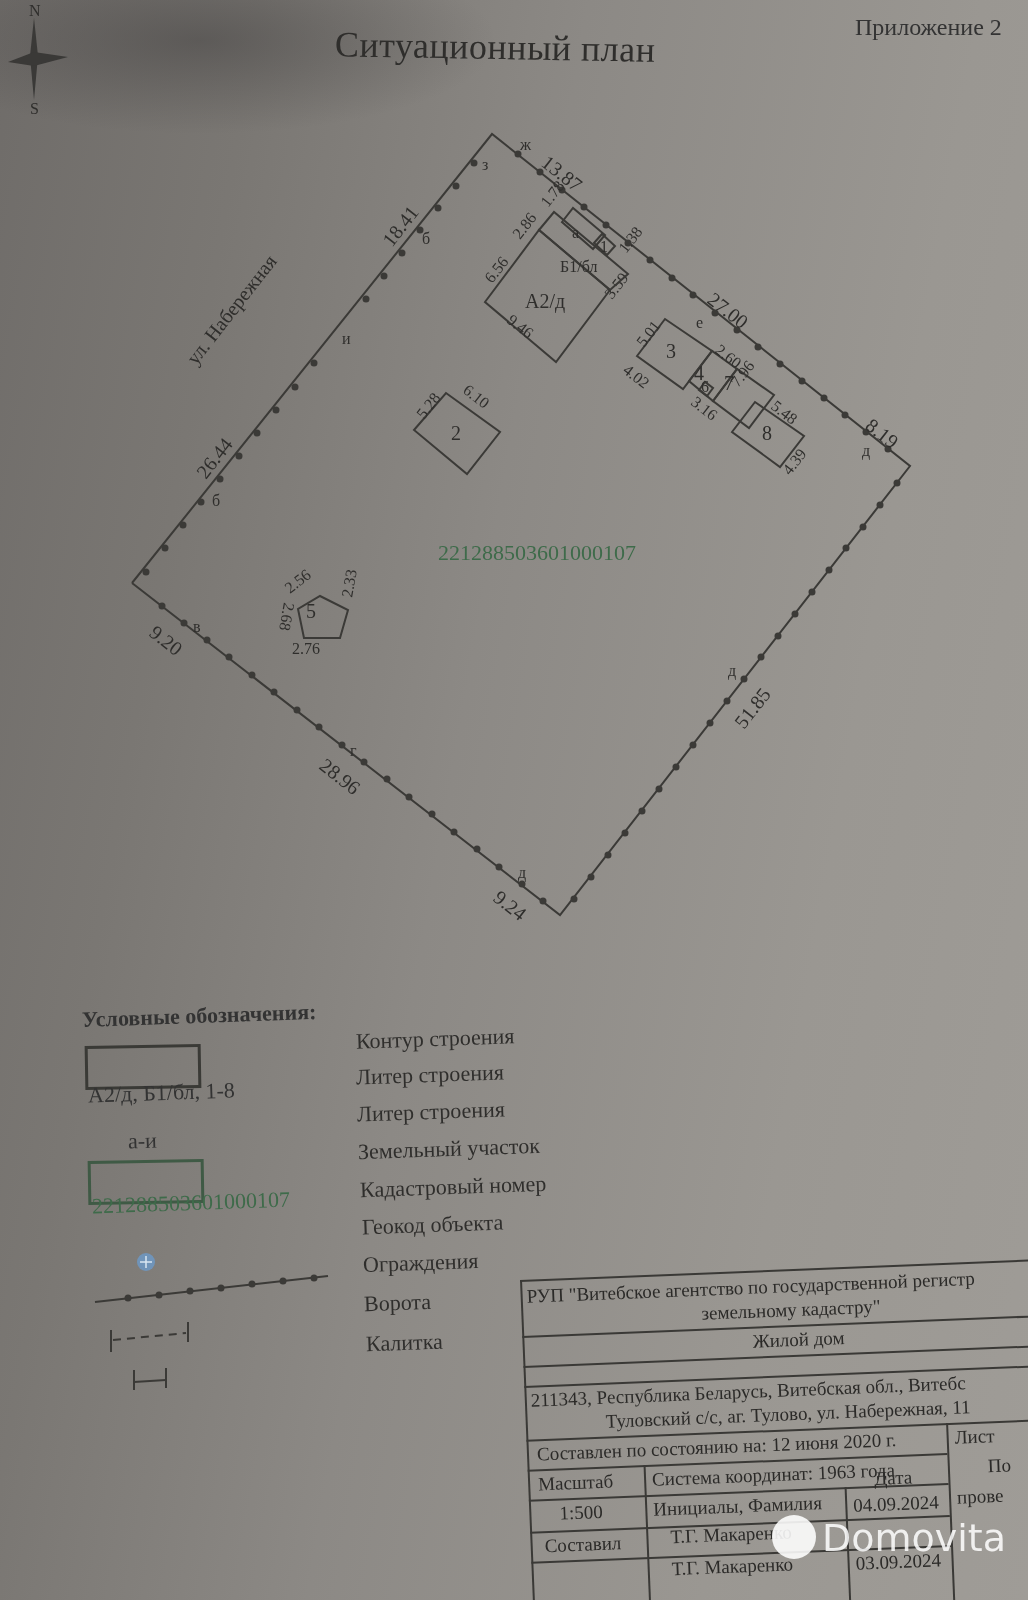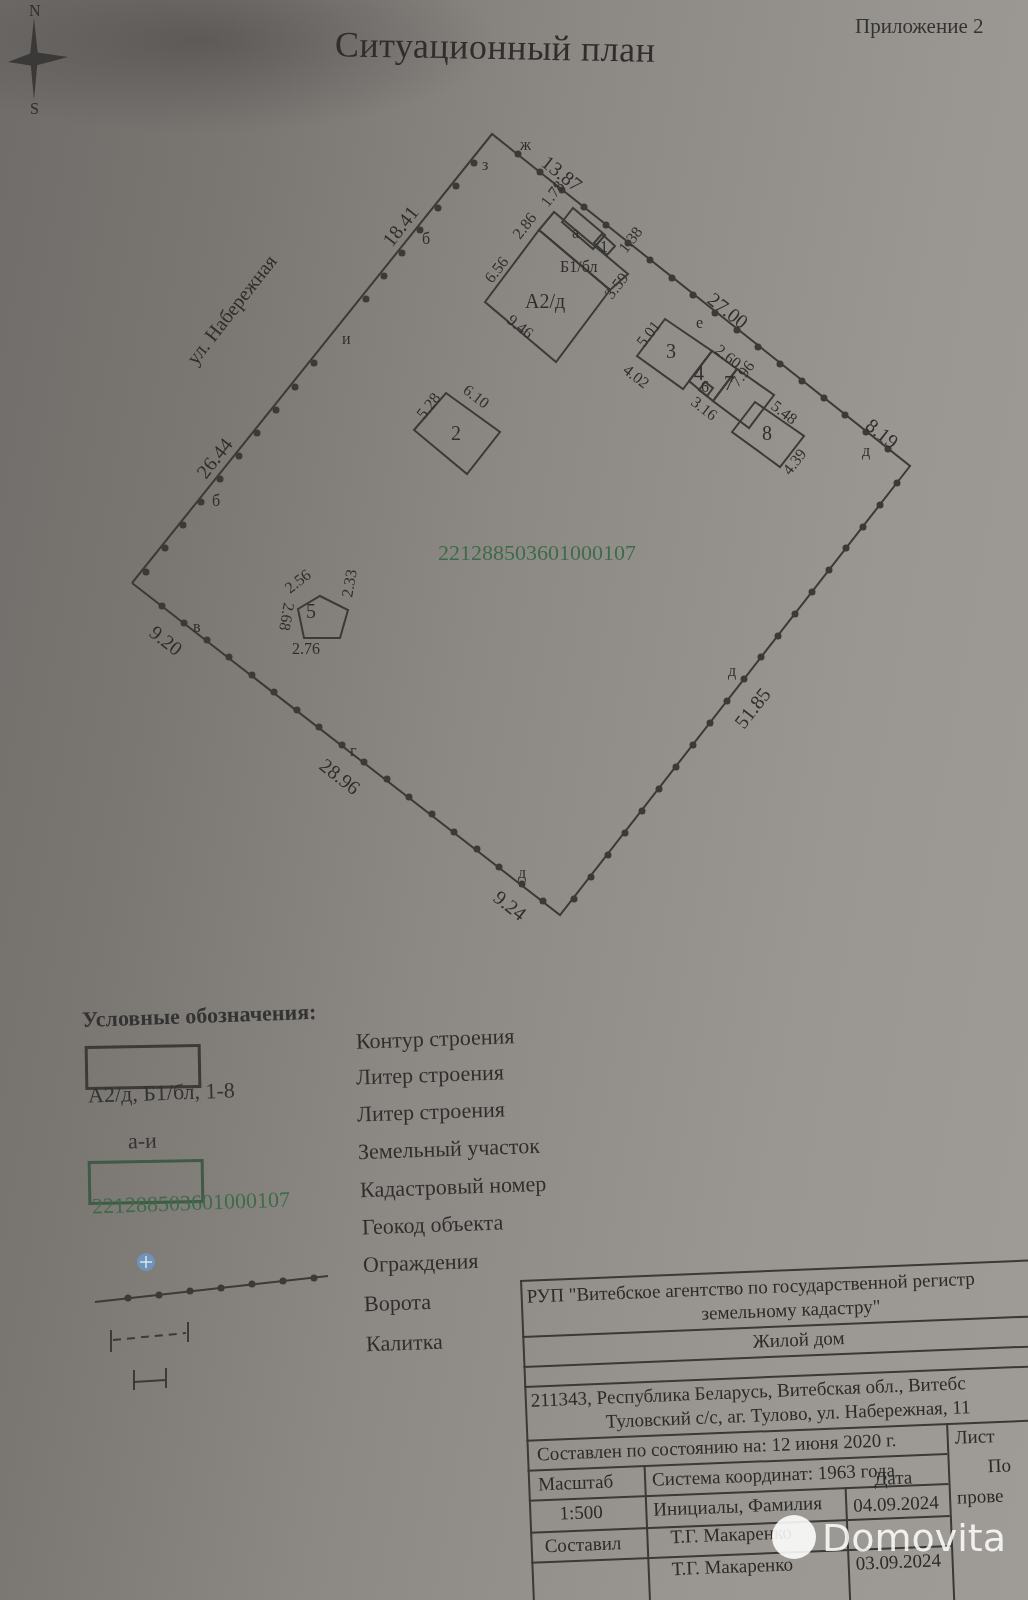--- a/index.html
+++ b/index.html
@@ -16,21 +16,21 @@
   }
   .shadow {
     position: absolute; left: 0; top: 0; width: 500px; height: 135px;
     background: radial-gradient(ellipse at 40% 30%, rgba(60,58,58,0.45), rgba(60,58,58,0) 70%);
   }
   .title {
     position: absolute; left: 335px; top: 26px; font-size: 36px; letter-spacing: 0.5px;
     transform: rotate(1deg); color: #2f2e2c;
   }
   .appendix {
-    position: absolute; left: 855px; top: 14px; font-size: 21px; color: #333;
+    position: absolute; left: 855px; top: 14px; font-size: 24px; color: #333;
   }
   svg.plan { position: absolute; left: 0; top: 0; }
   .legend-title {
     position: absolute; left: 82px; top: 1003px; font-size: 22px; font-weight: bold; color:#333;
     transform: rotate(-2deg);
   }
   .legend-rect {
     position: absolute; width: 110px; height: 38px; border: 3px solid #3a3a36;
   }
   .legend-sym {

